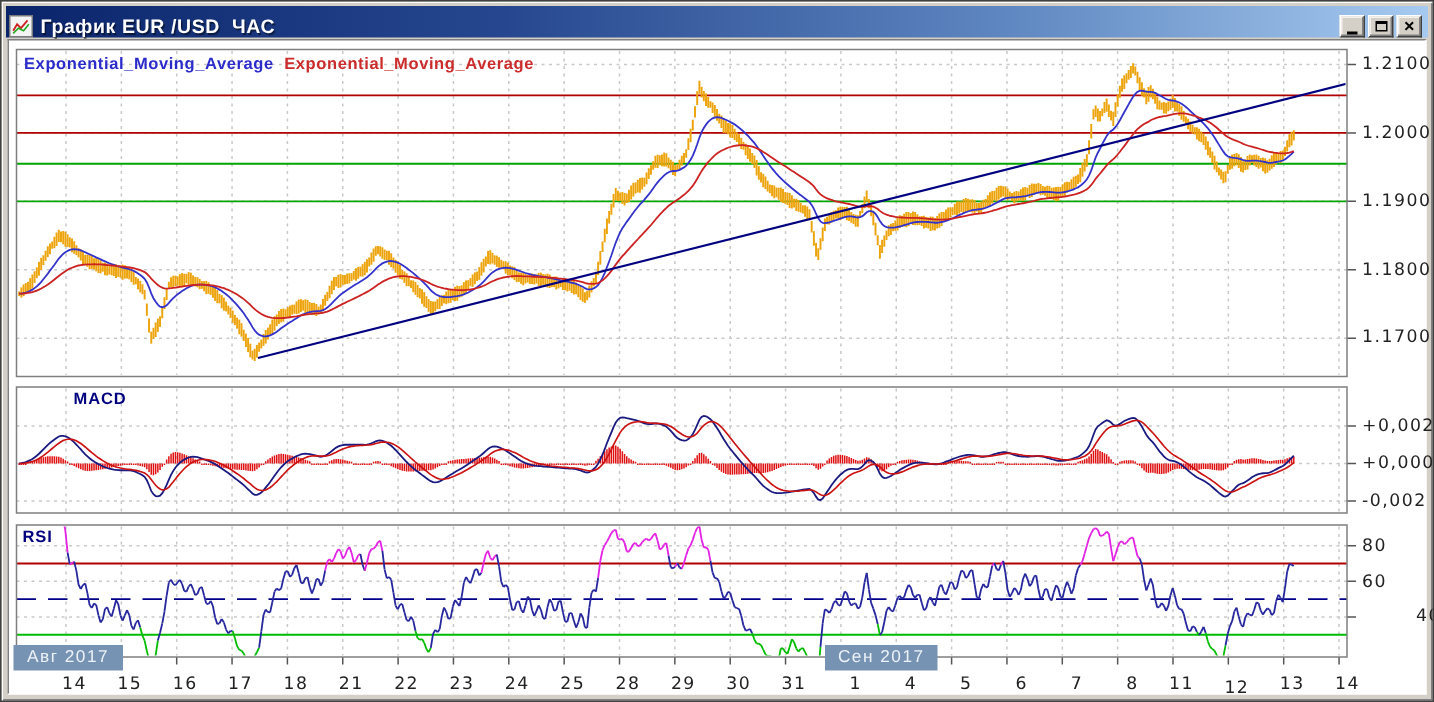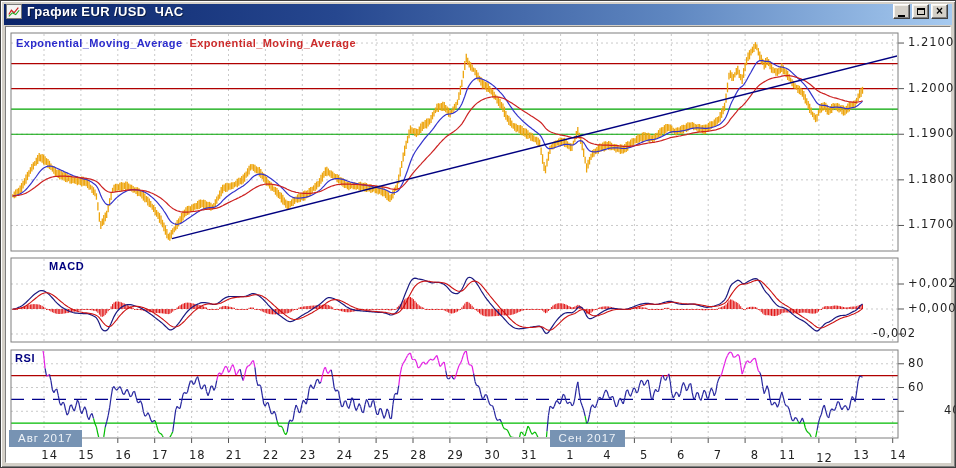--- a/index.html
+++ b/index.html
@@ -8,21 +8,21 @@
     position:relative;width:956px;height:468px;
     background:#d4d0c8;
     border:1px solid #404040;
     box-shadow:inset 1px 1px 0 #ffffff, inset -1px -1px 0 #808080;
     font-family:"Liberation Sans", sans-serif;
     overflow:hidden;
   }
   .titlebar{
     position:absolute;left:3px;top:3px;right:3px;height:21px;
     background:linear-gradient(90deg,#0a246a 0%,#26478f 35%,#5e86c0 70%,#a6caf0 100%);
-    display:flex;align-items:flex-start;padding:0 2px;
+    display:flex;align-items:flex-end;padding:0 2px;
   }
   .title-icon{
     width:16px;height:15px;background:#f4f4f4;border:1px solid #7a7a7a;
     margin-right:5px;flex:0 0 auto;display:block;
   }
   .title-text{
     color:#ffffff;font-size:13px;font-weight:bold;letter-spacing:.4px;
     white-space:pre;text-shadow:1px 1px 0 rgba(0,0,0,.45);
   }
   .tb-buttons{margin-left:auto;display:flex;gap:2px;padding-right:2px;}
@@ -1994,21 +1994,21 @@
         <div class="axis-label x-label" style="left: 803.9px; top: 450px;">12</div>
         <div class="axis-label x-label" style="left: 840.8px; top: 447px;">13</div>
         <div class="axis-label x-label" style="left: 877.7px; top: 447px;">14</div>
         <div class="axis-label" style="left: 907px; top: 34.0335px;">1.2100</div>
         <div class="axis-label" style="left: 907px; top: 79.6402px;">1.2000</div>
         <div class="axis-label" style="left: 907px; top: 125.247px;">1.1900</div>
         <div class="axis-label" style="left: 907px; top: 170.854px;">1.1800</div>
         <div class="axis-label" style="left: 907px; top: 216.46px;">1.1700</div>
         <div class="axis-label" style="left: 907px; top: 275px;">+0,002</div>
         <div class="axis-label" style="left: 907px; top: 300px;">+0,000</div>
-        <div class="axis-label" style="left: 872px; top: 325px;">-0,002</div>
+        <div class="axis-label" style="left: 907px; top: 325px;">-0,002</div>
         <div class="axis-label" style="left: 907px; top: 354.776px;">80</div>
         <div class="axis-label" style="left: 907px; top: 378.528px;">60</div>
         <div class="axis-label" style="left: 943px; top: 402.279px;">40</div>
       </div>
     <div class="month-badge" style="left:8px;">Авг 2017</div>
     <div class="month-badge" id="badge-sep" style="left: 548.6px;">Сен 2017</div>
   </div>
 </div>
 
 </body></html>

